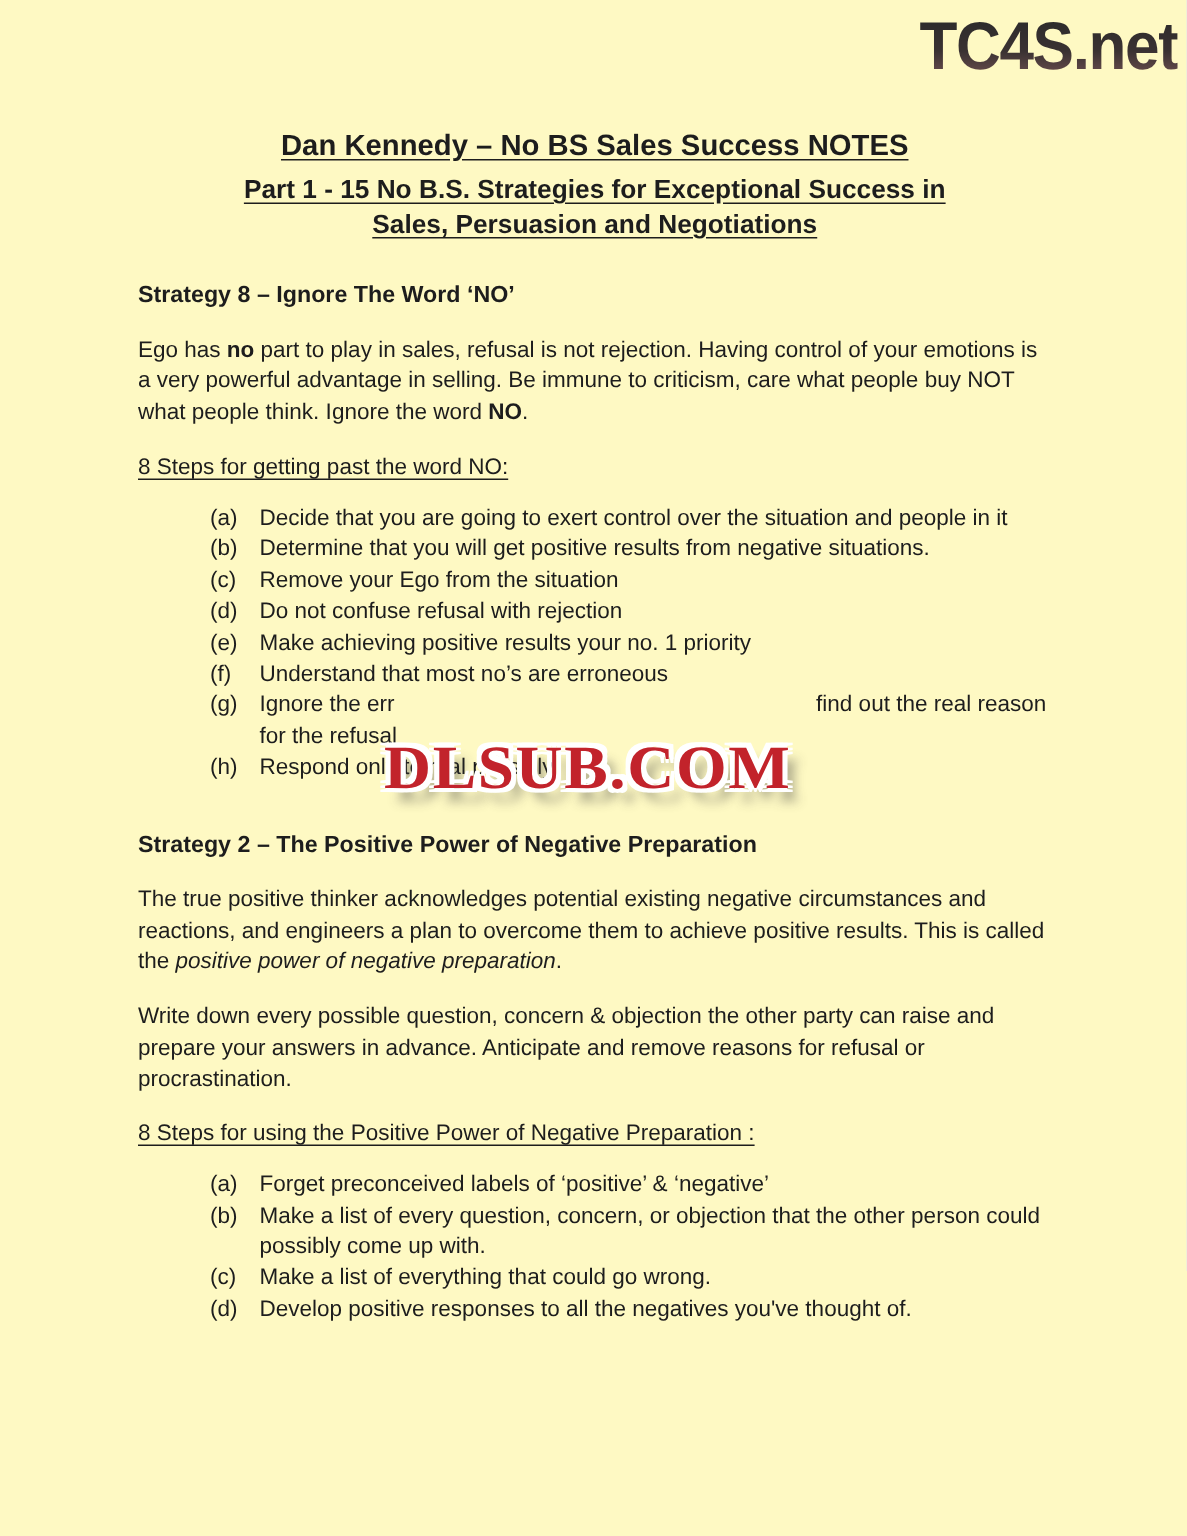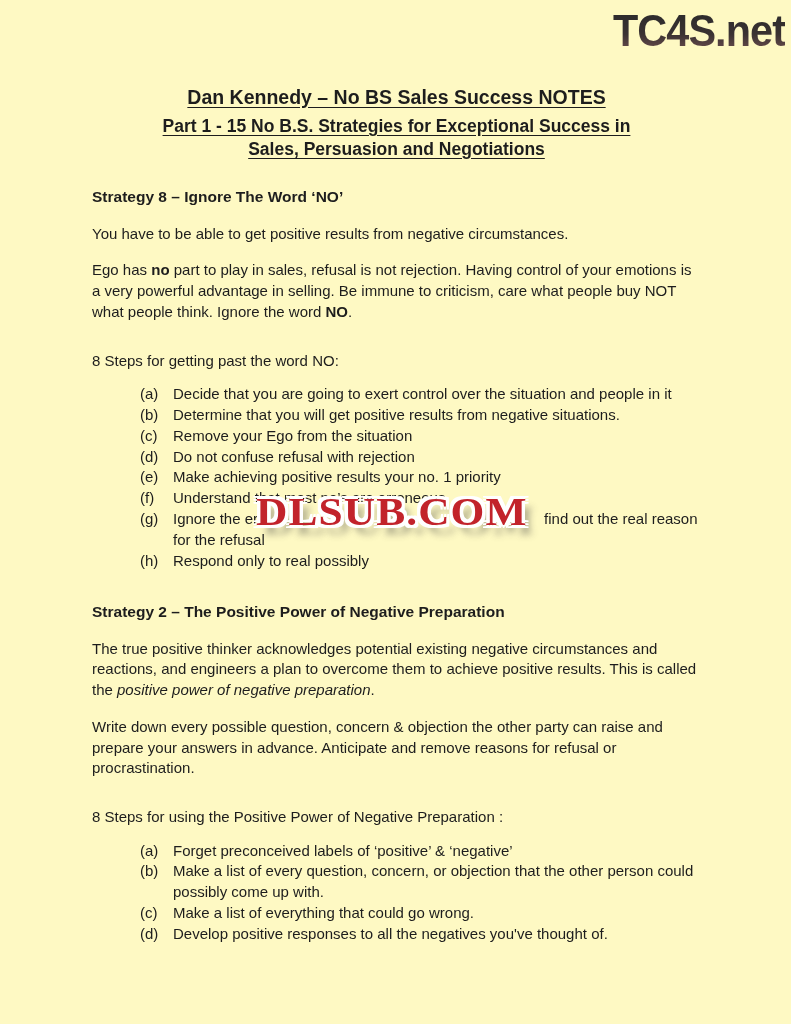--- a/index.html
+++ b/index.html
@@ -56,21 +56,22 @@
     text-decoration: underline;
     text-underline-offset: 3px;
   }
   .strategy-heading {
     margin-top: 26px;
     font-weight: bold;
     font-size: 15.5px;
   }
   .para { margin-top: 16px; }
   .steps-heading {
-    margin-top: 28px;
+    margin-top: 16px;
+    text-decoration: underline;
     text-underline-offset: 3px;
   }
   .steps { margin-top: 13px; padding-left: 48px; }
   .step { display: flex; line-height: 20.8px; }
   .step .marker { width: 33px; flex-shrink: 0; }
   .step .step-text { flex: 1; }
   .covered-gap { display: inline-block; width: 281px; }
   .s2 { margin-top: 30px; }
   .italic { font-style: italic; }
   b { font-weight: bold; }
@@ -124,21 +125,20 @@
 
     <div class="doc-title">Dan Kennedy – No BS Sales Success NOTES</div>
 
     <div class="doc-subtitle">
       <span>Part 1 - 15 No B.S. Strategies for Exceptional Success in</span><br>
       <span>Sales, Persuasion and Negotiations</span>
     </div>
 
     <div class="strategy-heading">Strategy 8 – Ignore The Word ‘NO’</div>
 
-    <div class="para">You have to be able to get positive results from negative circumstances.</div>
 
     <div class="para"><span>Ego has </span><b>no</b><span> part to play in sales, refusal is not rejection. Having control of your emotions is a very powerful advantage in selling. Be immune to criticism, care what people buy NOT what people think. Ignore the word </span><b>NO</b><span>.</span></div>
 
     <div class="para steps-heading">8 Steps for getting past the word NO:</div>
 
     <div class="steps">
       <div class="step">
           <span class="marker">(a)</span>
           <span class="step-text">Decide that you are going to exert control over the situation and people in it</span>
         </div>

